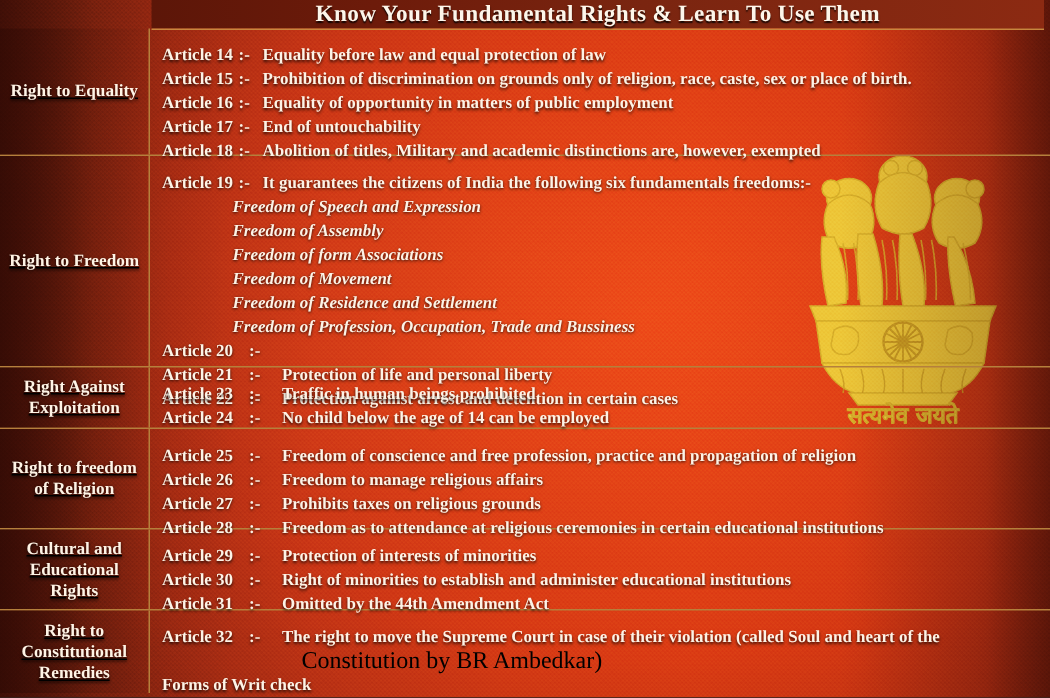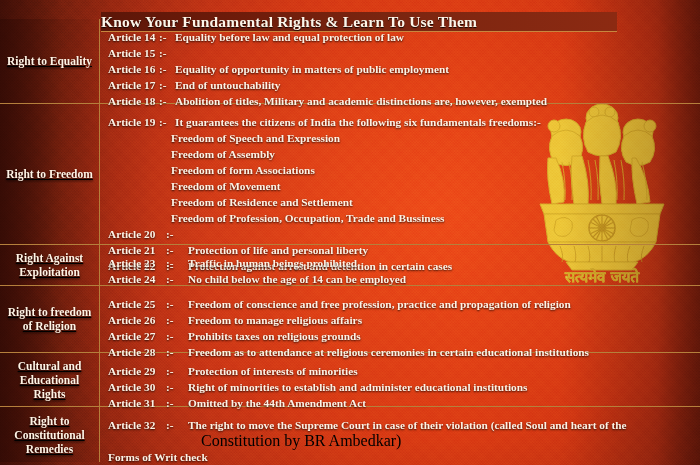--- a/index.html
+++ b/index.html
@@ -38,24 +38,24 @@
 
   
   #emblem{
     position:absolute;left:516px;top:96px;width:172px;height:188px;z-index:2;
     opacity:.93;
   }
   #emblem svg{width:100%;height:100%;display:block;}
 
   
   #header{
-    position:absolute;left:101px;top:12px;width:516px;height:19px;z-index:6;
+    position:absolute;left:101px;top:0;width:595px;height:19px;z-index:6;
     background:linear-gradient(90deg,#5c1608 0%,#6d1b0a 25%,#7a2510 55%,#8c2a12 100%);
     border-bottom:1px solid #c8863e;
-    display:flex;align-items:center;
+    display:flex;align-items:center;justify-content:center;
   }
   #header .ttl{
     color:#fdf6ea;font-size:15.5px;font-weight:700;letter-spacing:.2px;
     text-shadow:0 1px 1px rgba(0,0,0,.85);white-space:nowrap;
   }
 
   
   #grid{position:absolute;left:0;top:19px;width:700px;height:446px;z-index:6;}
   .row{position:relative;width:100%;box-sizing:border-box;border-bottom:1px solid #b5803c;}
   .row:last-child{border-bottom:none;}
@@ -77,21 +77,21 @@
   .rowbody{position:absolute;left:101px;top:0;right:0;height:100%;padding-top:10px;box-sizing:border-box;}
 
   .line{position:relative;height:16px;line-height:16px;white-space:nowrap;}
   .line .lbl,.line .dash,.line .txt,.line .sub,.line .plain{
     color:#fdf3e6;font-size:11.3px;font-weight:600;
     text-shadow:0 1px 2px rgba(0,0,0,.78);
   }
   .line .lbl{position:absolute;left:7px;}
   .line .dash{position:absolute;}
   .line .txt{position:absolute;}
-  .line .sub{position:absolute;left:70px;}
+  .line .sub{position:absolute;left:54px;font-style:italic;}
   .line .plain{position:absolute;left:7px;}
 
   
   .tight .dash{left:58px;}
   .tight .txt{left:74px;}
   
   .wide .dash{left:65px;}
   .wide .txt{left:87px;}
   
   .hab .dash{left:75px;}
@@ -191,20 +191,21 @@
         </div>
         <div class="rowbody">
           <div class="line tight">
             <span class="lbl">Article 14</span>
             <span class="dash">:-</span>
             <span class="txt">Equality before law and equal protection of law</span>
           </div>
           <div class="line tight">
             <span class="lbl">Article 15</span>
             <span class="dash">:-</span>
+            <span class="txt">Prohibition of discrimination on grounds only of religion, race, caste, sex or place of birth.</span>
           </div>
           <div class="line tight">
             <span class="lbl">Article 16</span>
             <span class="dash">:-</span>
             <span class="txt">Equality of opportunity in matters of public employment</span>
           </div>
           <div class="line tight">
             <span class="lbl">Article 17</span>
             <span class="dash">:-</span>
             <span class="txt">End of untouchability</span>

